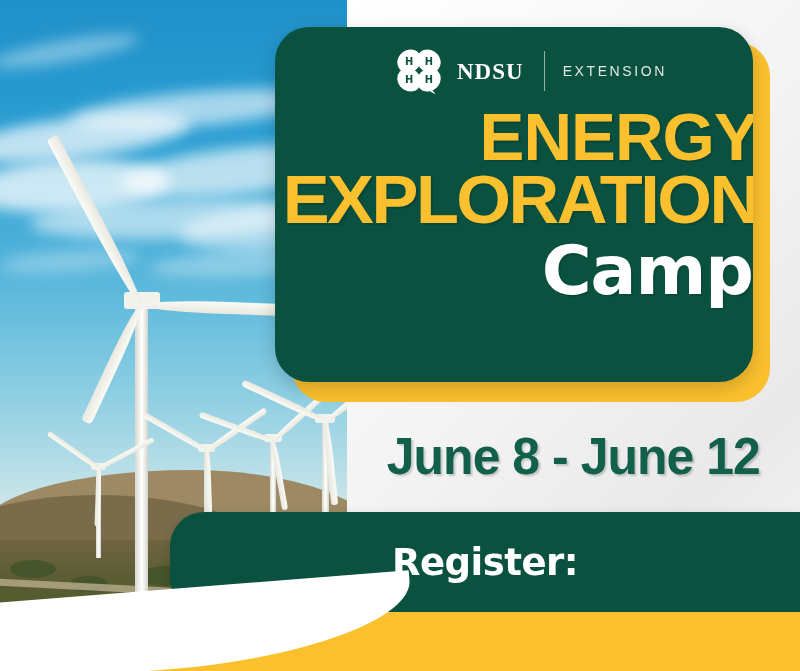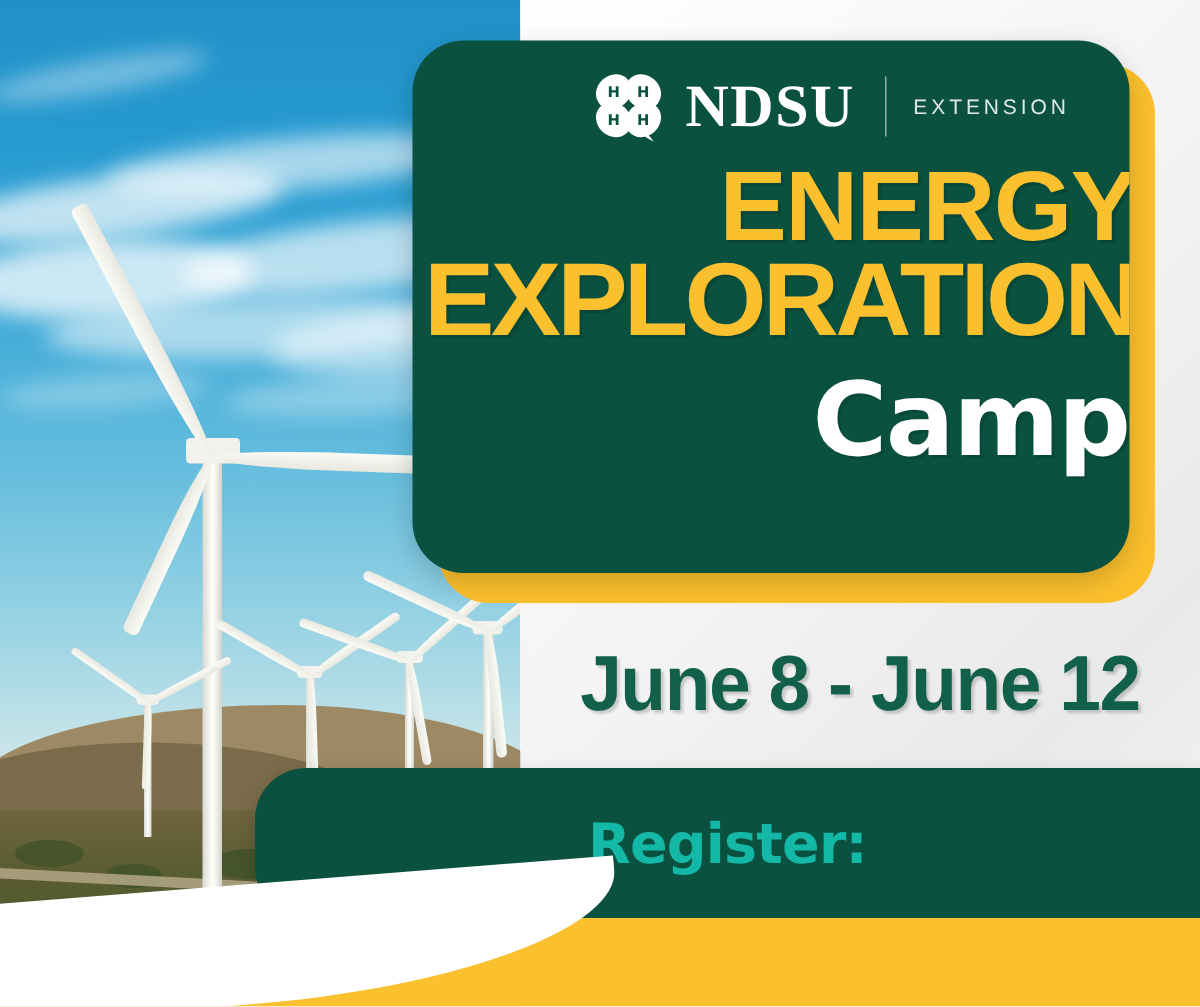--- a/index.html
+++ b/index.html
@@ -138,21 +138,21 @@
     position: absolute;
     left: 118px; top: 17px;
     display: flex;
     align-items: center;
     height: 54px;
   }
   .clover { width: 52px; height: 50px; }
   .ndsu-word {
     color: #ffffff;
     font-family: "Liberation Serif", serif;
-    font-size: 40px;
+    font-size: 23px;
     font-weight: 700;
     letter-spacing: 1px;
     margin-left: 12px;
     line-height: 1;
   }
   .divider-v {
     width: 1px; height: 40px;
     background: rgba(255,255,255,0.55);
     margin: 0 18px 0 20px;
   }
@@ -183,21 +183,21 @@
   .hl-line.l2 {
     font-size: 69px;
     letter-spacing: -2.5px;
   }
   .hl-script {
     color: #ffffff;
     font-family: "DejaVu Sans", sans-serif;
     font-weight: 700;
     font-size: 68px;
     line-height: 1;
-    margin-top: 16px;
+    margin-top: 6px;
     letter-spacing: -1px;
     text-shadow: 2px 2px 0 rgba(0,0,0,0.10);
   }
 
   
   .date-band {
     position: absolute;
     left: 347px; top: 404px;
     width: 453px; height: 104px;
     display: flex;
@@ -221,21 +221,21 @@
     left: 170px; top: 512px;
     width: 630px; height: 100px;
     background: #0A5140;
     border-radius: 34px 0 0 34px;
     display: flex;
     align-items: center;
     justify-content: center;
     box-shadow: 0 4px 12px rgba(0,0,0,0.16);
   }
   .reg-label {
-    color: #14b8a6;
+    color: #ffffff;
     font-family: "DejaVu Sans", sans-serif;
     font-weight: 700;
     font-size: 37px;
     letter-spacing: -0.5px;
   }
   .reg-url {
     color: #ffffff;
     font-family: "DejaVu Sans", sans-serif;
     font-weight: 400;
     font-size: 37px;

